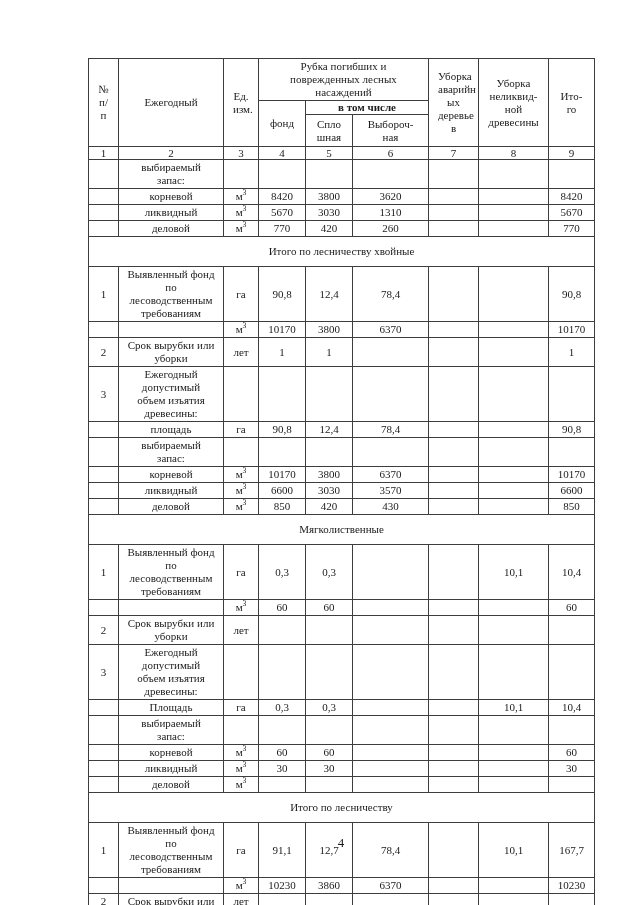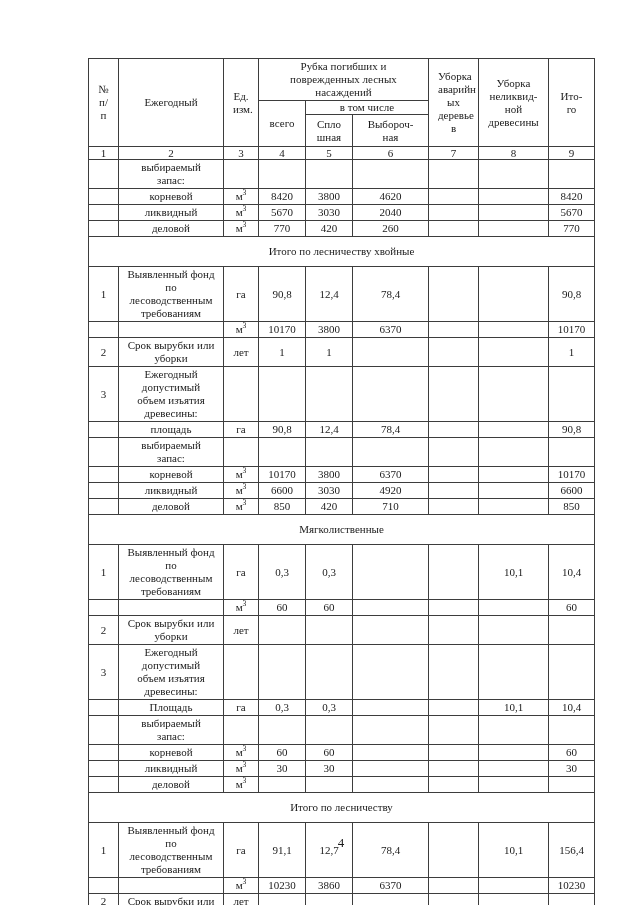--- a/index.html
+++ b/index.html
@@ -31,21 +31,21 @@
     vertical-align: middle;
     padding: 1px 2px;
     white-space: pre-line;
     overflow: hidden;
   }
   thead th { padding: 1px 9px; }
   tr.numbers-row td { height: 13px; padding: 0 1px; line-height: 12px; }
   td.section-cell { height: 14px; padding: 8px 2px; }
   td.cell-num { height: 13px; }
   sup { font-size: 7.5px; line-height: 0; vertical-align: super; }
-  .subheader-cell { height: 13px; padding: 0; }
+  .subheader-cell { height: 13px; padding: 0; font-weight: bold; }
   .page-number {
     position: absolute;
     left: 88px; top: 835px;
     width: 506px;
     text-align: center;
     font-size: 13px;
   }
 </style>
 </head>
 <body>
@@ -81,21 +81,21 @@
 деревье
 в</th>
         <th rowspan="3">Уборка
 неликвид-
 ной
 древесины</th>
         <th rowspan="3">Ито-
 го</th>
       </tr>
       <tr>
-        <th rowspan="2">всего</th>
+        <th rowspan="2">фонд</th>
         <th colspan="2" class="subheader-cell">в том числе</th>
       </tr>
       <tr>
         <th style="height:32px">Спло
 шная</th>
         <th>Выбороч-
 ная</th>
       </tr>
       <tr class="numbers-row">
         <td>1</td>
@@ -121,32 +121,32 @@
           <td class="cell-c7"></td>
           <td class="cell-c8"></td>
           <td class="cell-c9"></td>
         </tr>
         <tr>
           <td class="cell-num"></td>
           <td class="cell-label">корневой</td>
           <td class="cell-unit"><span>м</span><sup>3</sup></td>
           <td class="cell-c4">8420</td>
           <td class="cell-c5">3800</td>
-          <td class="cell-c6">4620</td>
+          <td class="cell-c6">3620</td>
           <td class="cell-c7"></td>
           <td class="cell-c8"></td>
           <td class="cell-c9">8420</td>
         </tr>
         <tr>
           <td class="cell-num"></td>
           <td class="cell-label">ликвидный</td>
           <td class="cell-unit"><span>м</span><sup>3</sup></td>
           <td class="cell-c4">5670</td>
           <td class="cell-c5">3030</td>
-          <td class="cell-c6">2040</td>
+          <td class="cell-c6">1310</td>
           <td class="cell-c7"></td>
           <td class="cell-c8"></td>
           <td class="cell-c9">5670</td>
         </tr>
         <tr>
           <td class="cell-num"></td>
           <td class="cell-label">деловой</td>
           <td class="cell-unit"><span>м</span><sup>3</sup></td>
           <td class="cell-c4">770</td>
           <td class="cell-c5">420</td>
@@ -242,32 +242,32 @@
           <td class="cell-c7"></td>
           <td class="cell-c8"></td>
           <td class="cell-c9">10170</td>
         </tr>
         <tr>
           <td class="cell-num"></td>
           <td class="cell-label">ликвидный</td>
           <td class="cell-unit"><span>м</span><sup>3</sup></td>
           <td class="cell-c4">6600</td>
           <td class="cell-c5">3030</td>
-          <td class="cell-c6">4920</td>
+          <td class="cell-c6">3570</td>
           <td class="cell-c7"></td>
           <td class="cell-c8"></td>
           <td class="cell-c9">6600</td>
         </tr>
         <tr>
           <td class="cell-num"></td>
           <td class="cell-label">деловой</td>
           <td class="cell-unit"><span>м</span><sup>3</sup></td>
           <td class="cell-c4">850</td>
           <td class="cell-c5">420</td>
-          <td class="cell-c6">710</td>
+          <td class="cell-c6">430</td>
           <td class="cell-c7"></td>
           <td class="cell-c8"></td>
           <td class="cell-c9">850</td>
         </tr>
         <tr>
           <td colspan="9" class="section-cell">Мягколиственные</td>
         </tr>
         <tr>
           <td class="cell-num">1</td>
           <td class="cell-label">Выявленный фонд
@@ -383,21 +383,21 @@
           <td class="cell-label">Выявленный фонд
 по
 лесоводственным
 требованиям</td>
           <td class="cell-unit">га</td>
           <td class="cell-c4">91,1</td>
           <td class="cell-c5">12,7</td>
           <td class="cell-c6">78,4</td>
           <td class="cell-c7"></td>
           <td class="cell-c8">10,1</td>
-          <td class="cell-c9">156,4</td>
+          <td class="cell-c9">167,7</td>
         </tr>
         <tr>
           <td class="cell-num"></td>
           <td class="cell-label"></td>
           <td class="cell-unit"><span>м</span><sup>3</sup></td>
           <td class="cell-c4">10230</td>
           <td class="cell-c5">3860</td>
           <td class="cell-c6">6370</td>
           <td class="cell-c7"></td>
           <td class="cell-c8"></td>

